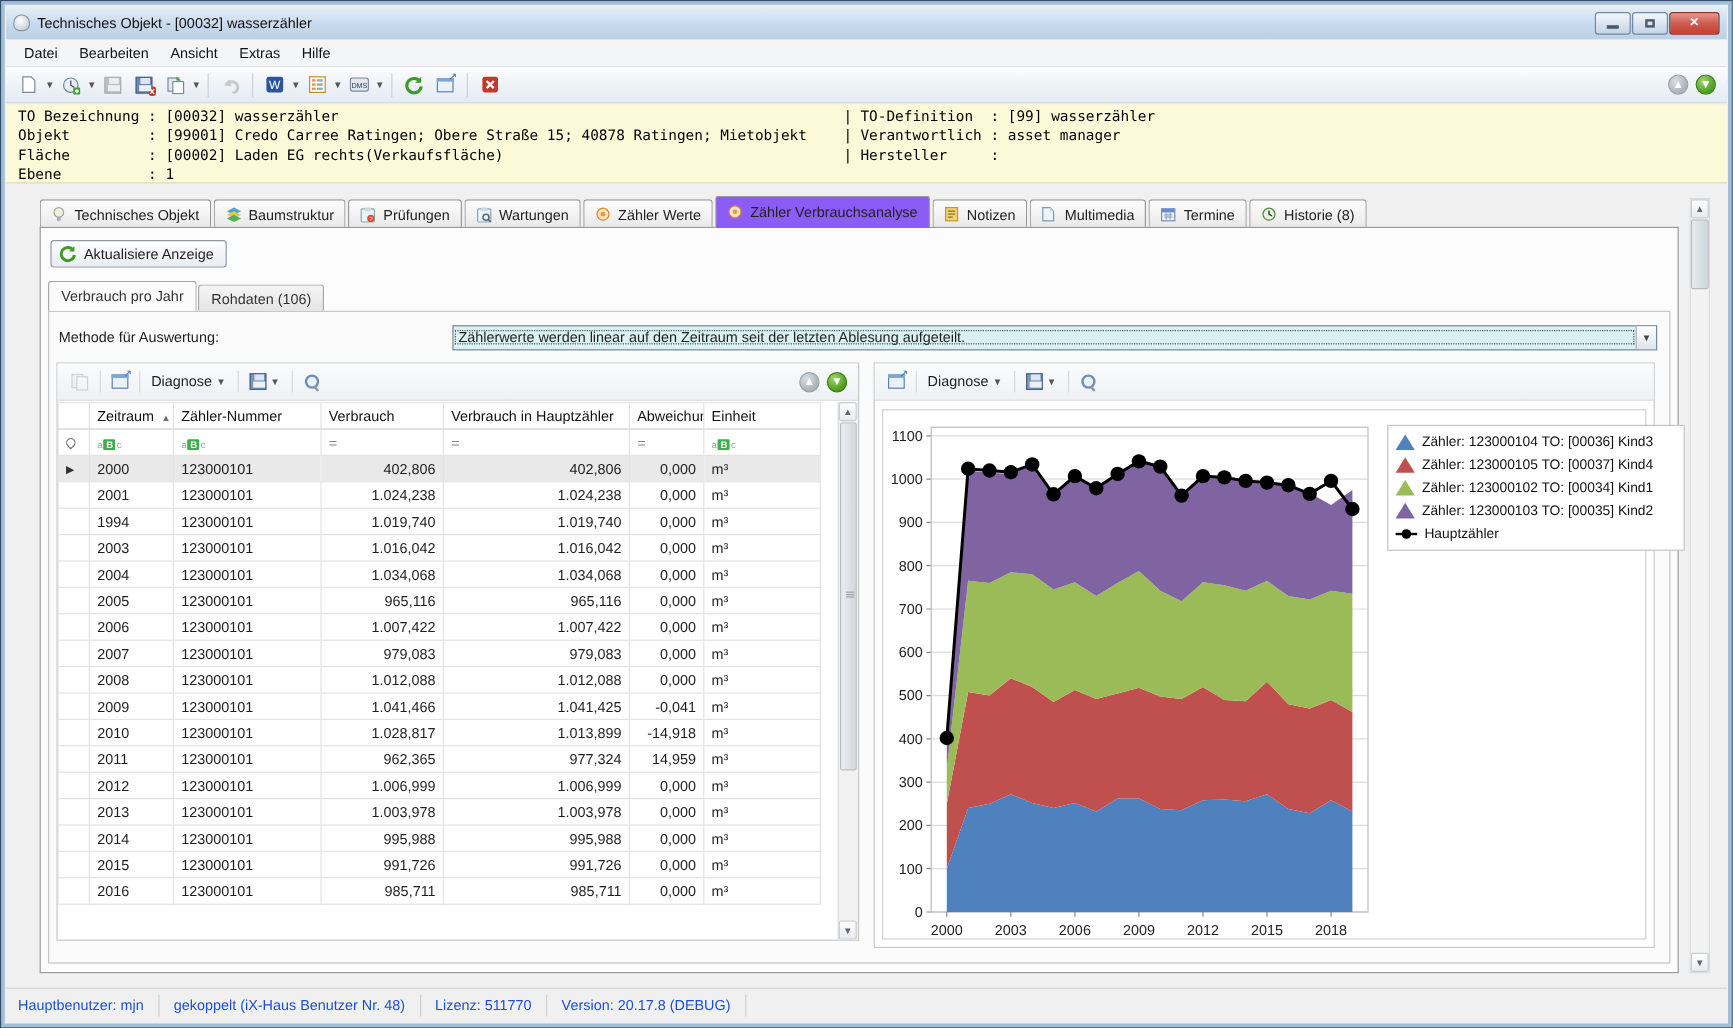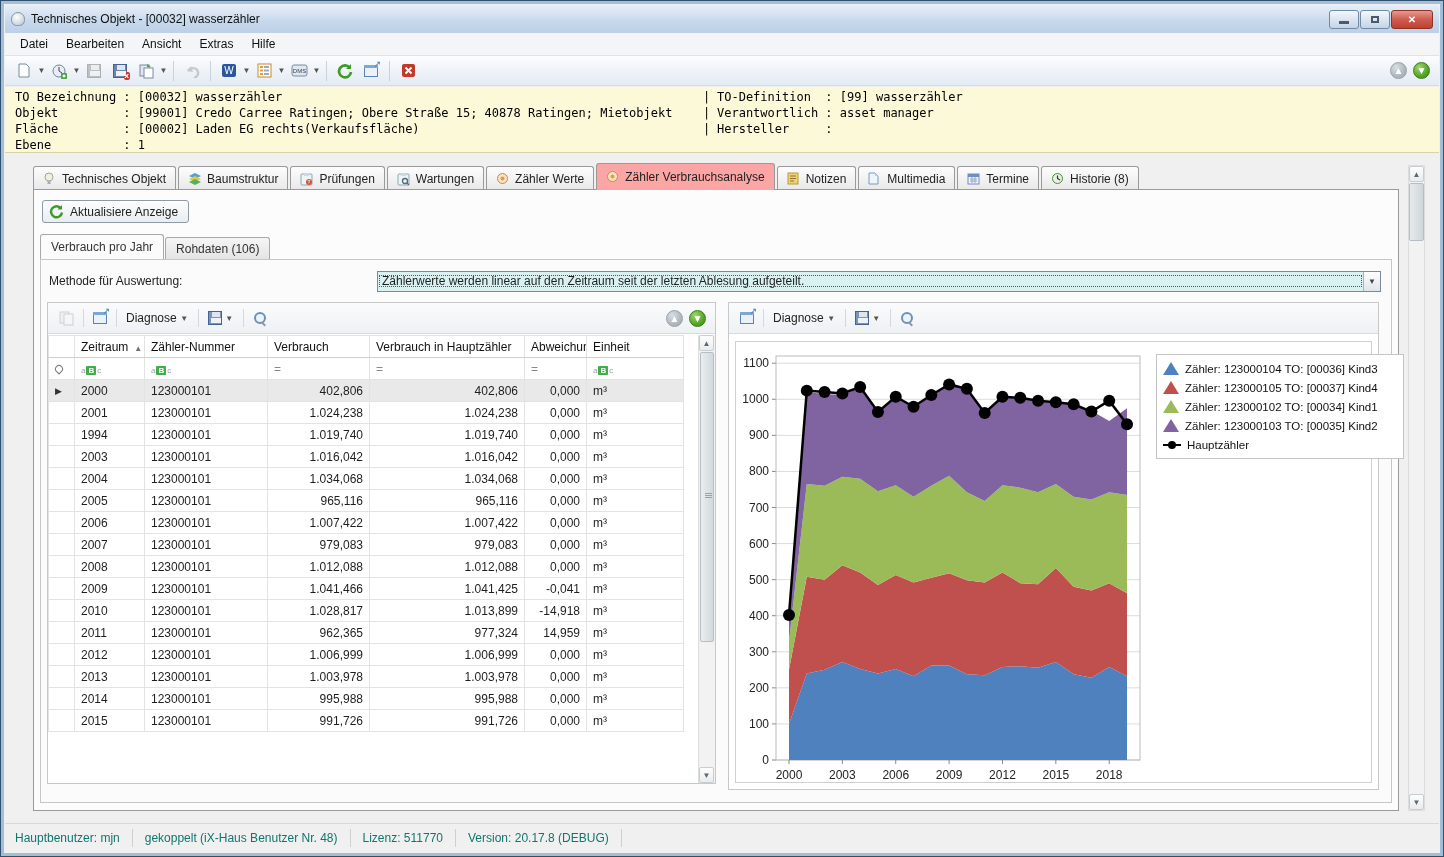--- a/index.html
+++ b/index.html
@@ -48,21 +48,21 @@
   .inforow { display:flex; }
   .inforow .lft { width:688px; overflow:hidden; }
   .inforow .pipe { width:14px; }
 
   
   .workspace { position:absolute; left:4px; top:152px; right:4px; bottom:37px; background:#f0f0f0; }
   .tabstrip { position:absolute; left:28px; top:12px; right:40px; height:25px; display:flex; align-items:flex-end; }
   .tab { height:24px; display:flex; align-items:center; gap:4px; padding:0 9px; margin-right:2px;
     background:linear-gradient(#fdfdfd,#e8e8e8); border:1px solid #9a9a9a; border-bottom:none;
     border-radius:3px 3px 0 0; font-size:12px; color:#222; position:relative; }
-  .tab.active { background:#fca5a5; height:27px; z-index:3; box-shadow:0 1px 0 #fcfcfc;margin-top:16px; }
+  .tab.active { background:#8b5cf6; height:27px; z-index:3; box-shadow:0 1px 0 #fcfcfc;margin-top:16px; }
   .tab-ic { width:15px; height:14px; display:inline-flex; }
   .page { position:absolute; left:28px; top:36px; right:40px; bottom:8px; background:#fcfcfc;
     border:1px solid #9a9a9a; }
 
   
   .pagescroll { position:absolute; right:14px; top:12px; bottom:8px; width:17px; background:#f2f2f2; border:1px solid #dcdcdc; }
   .sb-arrow { position:absolute; left:0; width:15px; height:16px; display:flex; align-items:center; justify-content:center; font-size:8px; color:#60666c; background:linear-gradient(#fdfdfd,#e8ecef); border:1px solid #c8cdd2; border-radius:2px; }
   .pagescroll .up { top:0; } .pagescroll .dn { bottom:0; }
   .pagescroll .thumb { position:absolute; left:0; top:17px; width:15px; height:58px; background:linear-gradient(90deg,#e6eaed,#cfd6db); border:1px solid #b6bdc4; border-radius:2px; }
 
@@ -115,21 +115,21 @@
   .chartbox { position:absolute; left:6px; right:6px; top:38px; bottom:6px; background:#fff; border:1px solid #d0d0d0; }
   .legend { position:absolute; left:420px; top:12px; width:248px; border:1px solid #c4c4c4; background:#fff; padding:4px 6px; }
   .legend-item { display:flex; align-items:center; gap:6px; height:19px; font-size:11.5px; color:#111; }
   .tri { width:0; height:0; border-left:8px solid transparent; border-right:8px solid transparent; border-bottom:13px solid #000; }
   .lin { width:18px; height:0; border-top:2px solid #000; position:relative; }
   .lin i { position:absolute; left:5px; top:-5px; width:8px; height:8px; background:#000; border-radius:50%; }
 
   
   .statusbar { position:absolute; left:4px; right:4px; bottom:4px; height:29px; background:#f0f0f0;
     border-top:1px solid #d8d8d8; display:flex; align-items:center; padding:0 8px; gap:0; }
-  .seg { padding:0 12px; border-right:1px solid #cfcfcf; height:18px; display:flex; align-items:center; color:#0f766e; }
+  .seg { padding:0 12px; border-right:1px solid #cfcfcf; height:18px; display:flex; align-items:center; color:#1d4ed8; }
   .seg:first-child { padding-left:2px; }
 
   .floppy { width:14px; height:14px; background:#6a87b4; border:1px solid #47628c; position:relative; }
   .floppy:before { content:""; position:absolute; left:3px; top:0; width:8px; height:5px; background:#dde5ee; }
   .floppy:after { content:""; position:absolute; left:2px; bottom:1px; width:10px; height:5px; background:#eef2f6; }
   .badge { position:absolute; right:-4px; bottom:-3px; font-size:8px; font-weight:bold; color:#fff; background:#c23b2e; border-radius:2px; padding:0 1px; line-height:8px; }
   .winexp { width:14px; height:12px; border:1px solid #5b82b5; background:#eaf1f9; position:relative; }
   .winexp:before { content:""; position:absolute; left:-1px; top:-1px; right:-1px; height:3px; background:#7fa7d6; }
   .winexp:after { content:"↗"; position:absolute; right:-4px; top:-7px; font-size:9px; color:#3f78c0; }
   .mag { width:14px; height:14px; position:relative; }
@@ -574,20 +574,29 @@
                     <td class="num">995,988</td>
                     <td class="num">0,000</td>
                     <td class="">m³</td>
                   </tr>
                   <tr class="">
                     <td class="rowmark"></td>
                     <td class="">2015</td>
                     <td class="">123000101</td>
                     <td class="num">991,726</td>
                     <td class="num">991,726</td>
+                    <td class="num">0,000</td>
+                    <td class="">m³</td>
+                  </tr>
+                  <tr class="">
+                    <td class="rowmark"></td>
+                    <td class="">2016</td>
+                    <td class="">123000101</td>
+                    <td class="num">985,711</td>
+                    <td class="num">985,711</td>
                     <td class="num">0,000</td>
                     <td class="">m³</td>
                   </tr>
                 </tbody>
             </table>
           </div>
           <div class="gridscroll">
             <span class="sb-arrow up" style="top:0">▲</span>
             <div class="thumb">
                 <div class="grip">

